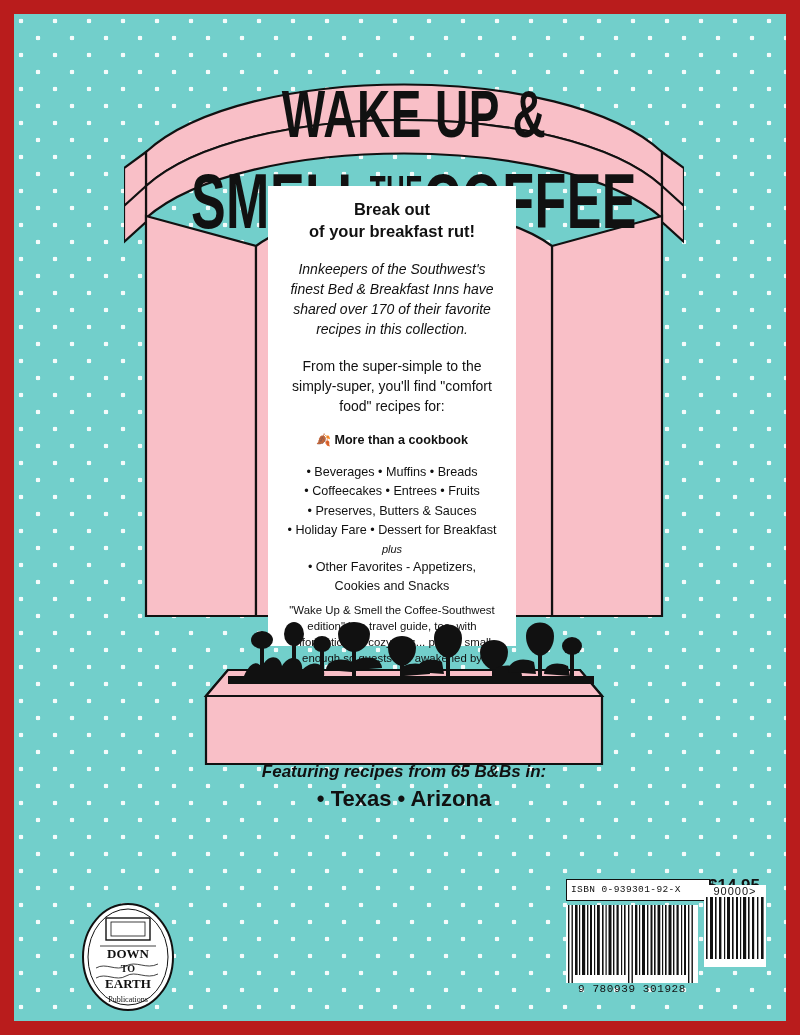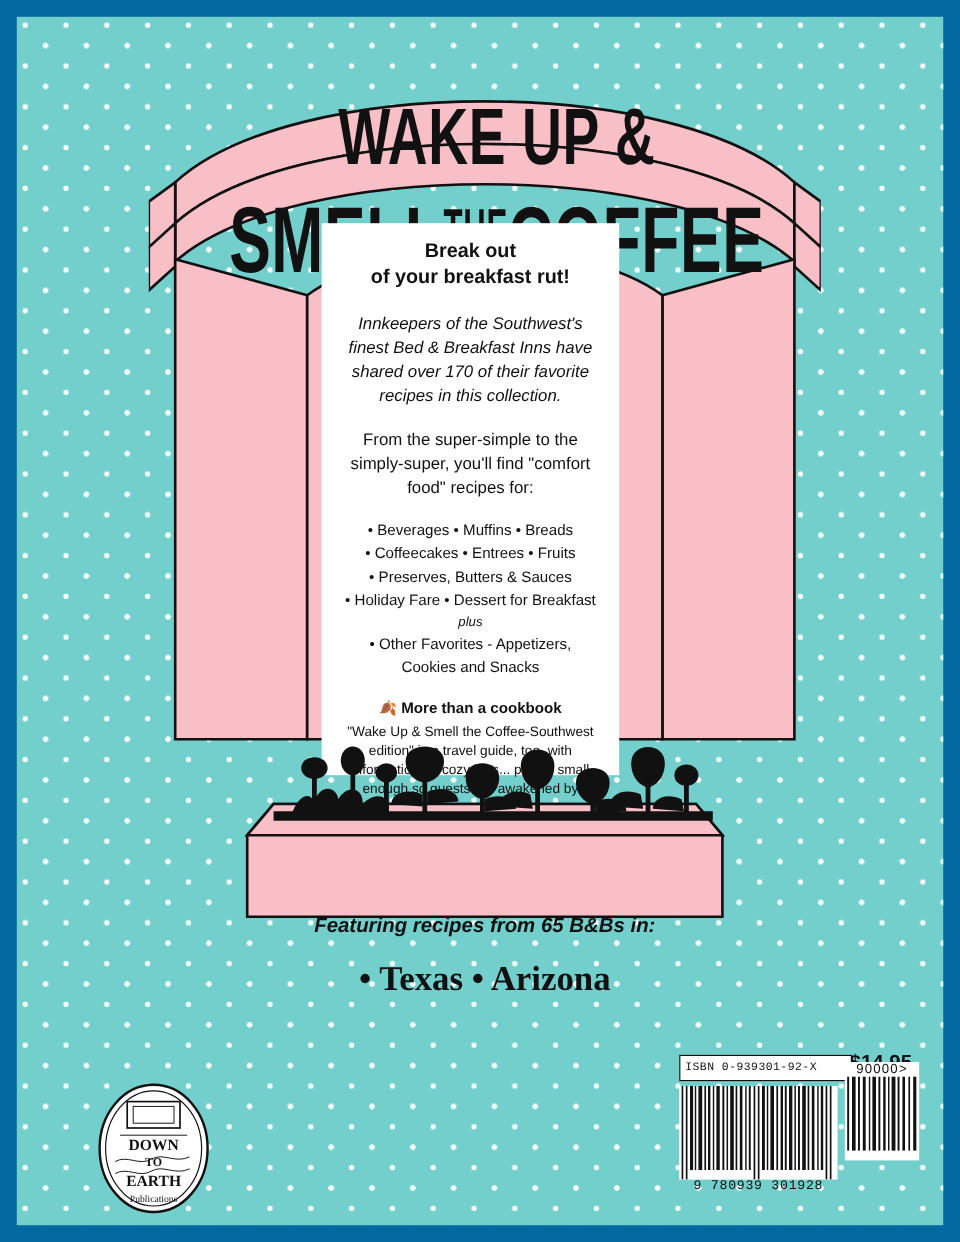--- a/index.html
+++ b/index.html
@@ -8,21 +8,21 @@
     background: #ffffff;
   }
   body {
     font-family: "Liberation Sans", sans-serif;
   }
   #page {
     position: relative;
     width: 800px;
     height: 1035px;
     overflow: hidden;
-    background: #0369a1;
+    background: #b91c1c;
   }
   
   #cover-bg {
     position: absolute;
     left: 14px;
     top: 14px;
     width: 772px;
     height: 1007px;
     background-color: #72cfcb;
     background-image:
@@ -140,24 +140,23 @@
     width: 440px;
     text-align: center;
     color: #111;
   }
   #featuring {
     font-size: 17px;
     font-weight: bold;
     font-style: italic;
   }
   #states-1 {
-    font-size: 29px;
-    font-weight: bold;
-    margin-top: 18px;
-    font-family: Liberation Serif, serif;
+    font-size: 22px;
+    font-weight: bold;
+    margin-top: 4px;
   }
   #states-2 {
     font-size: 26px;
     font-weight: bold;
     margin-top: 9px;
   }
   
   #price {
     position: absolute;
     right: 26px;
@@ -281,33 +280,33 @@
 
     <div id="panel">
       <div id="break-out">
         <div>Break out</div>
         <div>of your breakfast rut!</div>
       </div>
 
       <div class="para italic">Innkeepers of the Southwest's finest Bed &amp; Breakfast Inns have shared over 170 of their favorite recipes in this collection.</div>
       <div class="para">From the super-simple to the simply-super, you'll find "comfort food" recipes for:</div>
 
+      <div id="more-head">
+        <span class="leaf">🍂</span>
+        <span>More than a cookbook</span>
+      </div>
+
       <div id="cat-list">
         <div>• Beverages   • Muffins   • Breads</div>
         <div>• Coffeecakes   • Entrees   • Fruits</div>
         <div>• Preserves, Butters &amp; Sauces</div>
         <div>• Holiday Fare   • Dessert for Breakfast</div>
         <div id="cat-plus">plus</div>
         <div>• Other Favorites - Appetizers,</div>
         <div>Cookies and Snacks</div>
-      </div>
-
-      <div id="more-head">
-        <span class="leaf">🍂</span>
-        <span>More than a cookbook</span>
       </div>
       <div id="more-body">"Wake Up &amp; Smell the Coffee-Southwest edition" is a travel guide, too, with information on cozy inns... places small enough so guests are awakened by tantalizing aromas — like you remember Grandma's!</div>
     </div>
 
     <svg id="flowerbox-svg" viewBox="0 0 560 170">
 
       <g stroke="#111" stroke-width="2.2" fill="#f9bfc7">
         <path d="M 104 66 L 456 66 L 478 92 L 478 160 L 82 160 L 82 92 Z"></path>
         <path d="M 104 66 L 82 92 L 478 92 L 456 66 Z"></path>
       </g>

